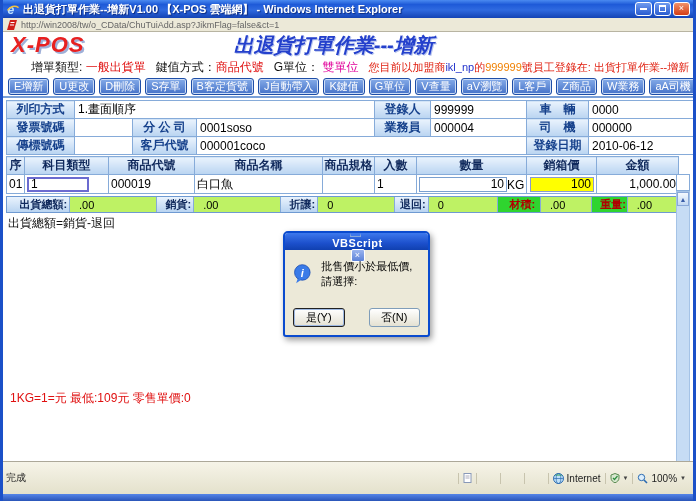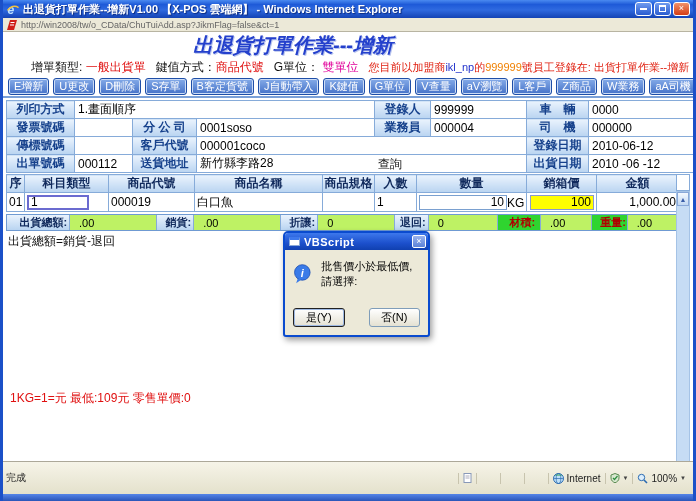--- a/index.html
+++ b/index.html
@@ -70,21 +70,21 @@
   
   .rednote { position:absolute; left:7px; top:358px; font-size:12px; color:#e01010; }
 
   
   .vstub { position:absolute; right:3px; top:142px; width:14px; height:17px; background:#fff; border:1px solid #86abd9; }
   .vscroll { position:absolute; right:3px; top:159px; width:14px; height:288px; background:#c6dcf4; border:1px solid #a5c3e6; }
   .vup { width:12px; height:14px; margin:0 auto; background:linear-gradient(180deg,#f4f9ff,#c2d8f2); border:1px solid #89a8d8; color:#3a5ea8; font-size:7px; text-align:center; line-height:13px; cursor:pointer; }
 
   
   .dialog { position:absolute; left:280px; top:199px; width:147px; background:#ece9d8; border:2px solid #0a4bcf; border-radius:5px 5px 3px 3px; box-shadow:2px 3px 6px rgba(0,0,0,.4); z-index:10; }
-  .dlg-title { height:17px; background:linear-gradient(180deg,#3d78ec 0%,#1c50cc 60%,#1040b0 100%); border-radius:3px 3px 0 0; display:flex; align-items:center; padding:0 2px 0 4px; }
+  .dlg-title { height:17px; background:linear-gradient(180deg,#3d78ec 0%,#1c50cc 60%,#1040b0 100%); border-radius:3px 3px 0 0; display:flex; align-items:center; padding:0 2px 0 4px;flex-direction:column; }
   .dlg-title-icon { width:11px; height:9px; background:#fff; border:1px solid #89a8d8; border-top:3px solid #3d78ec; margin-right:4px; }
   .dlg-title-text { color:#fff; font-size:11px; font-weight:bold; letter-spacing:.5px; flex:1; }
   .dlg-close { width:14px; height:13px; background:linear-gradient(180deg,#9ab4ee,#5c82d8); border:1px solid #fff; border-radius:2px; color:#fff; font-size:9px; line-height:11px; text-align:center; cursor:pointer; }
   .dlg-body { padding:9px 8px 8px 8px; }
   .dlg-msgrow { display:flex; align-items:center; gap:8px; }
   .dlg-msg { font-size:11px; color:#000; }
   .dlg-btns { display:flex; justify-content:center; gap:24px; margin-top:19px; }
   .dlg-btn { width:56px; height:19px; font-size:11px; background:linear-gradient(180deg,#ffffff,#e4e1d2); border:1px solid #7f9db9; border-radius:3px; cursor:pointer; }
   .dlg-btn.default { border:1px solid #222; box-shadow:inset 0 0 0 1px #9db8e2; }
 
@@ -120,20 +120,21 @@
       <polygon points="3,0 10,0 7,10 0,10" fill="#d02018"></polygon>
       <rect x="3.5" y="2" width="4" height="1" fill="#fff"></rect>
       <rect x="3" y="4.5" width="4" height="1" fill="#fff"></rect>
     </svg>
     <span class="addr-url">http://win2008/tw/o_CData/ChuTuiAdd.asp?JikmFlag=false&amp;ct=1</span>
   </div>
 
   <div class="content">
 
     <div class="brandrow">
+      <span class="xpos-logo">X-POS</span>
       <span class="page-title">出退貨打單作業---增新</span>
     </div>
 
     <div class="subheader">
       <span class="sh-label">增單類型:</span>&nbsp;
       <span class="sh-red">一般出貨單</span>
       <span class="sh-label">鍵值方式：</span>
       <span class="sh-red">商品代號</span>
       <span class="sh-label">G單位：</span>&nbsp;
       <span class="sh-mag">雙單位</span>
@@ -190,31 +191,20 @@
           <td class="flabel">司　機</td>
           <td class="fvalue">000000</td>
         </tr>
         <tr>
           <td class="flabel">傳標號碼</td>
           <td class="fvalue"></td>
           <td class="flabel">客戶代號</td>
           <td class="fvalue" colspan="3">000001coco</td>
           <td class="flabel">登錄日期</td>
           <td class="fvalue">2010-06-12</td>
-        </tr>
-        <tr>
-          <td class="flabel">出單號碼</td>
-          <td class="fvalue">000112</td>
-          <td class="flabel">送貨地址</td>
-          <td class="fvalue" colspan="3">
-            <span>新竹縣李路28</span>
-            <span class="query-link">查詢</span>
-          </td>
-          <td class="flabel">出貨日期</td>
-          <td class="fvalue">2010 -06 -12</td>
         </tr>
       </tbody>
         </table>
     </div>
 
     <div class="gridwrap">
       <table class="grid">
         <colgroup>
             <col style="width:18px">
             <col style="width:84px">

